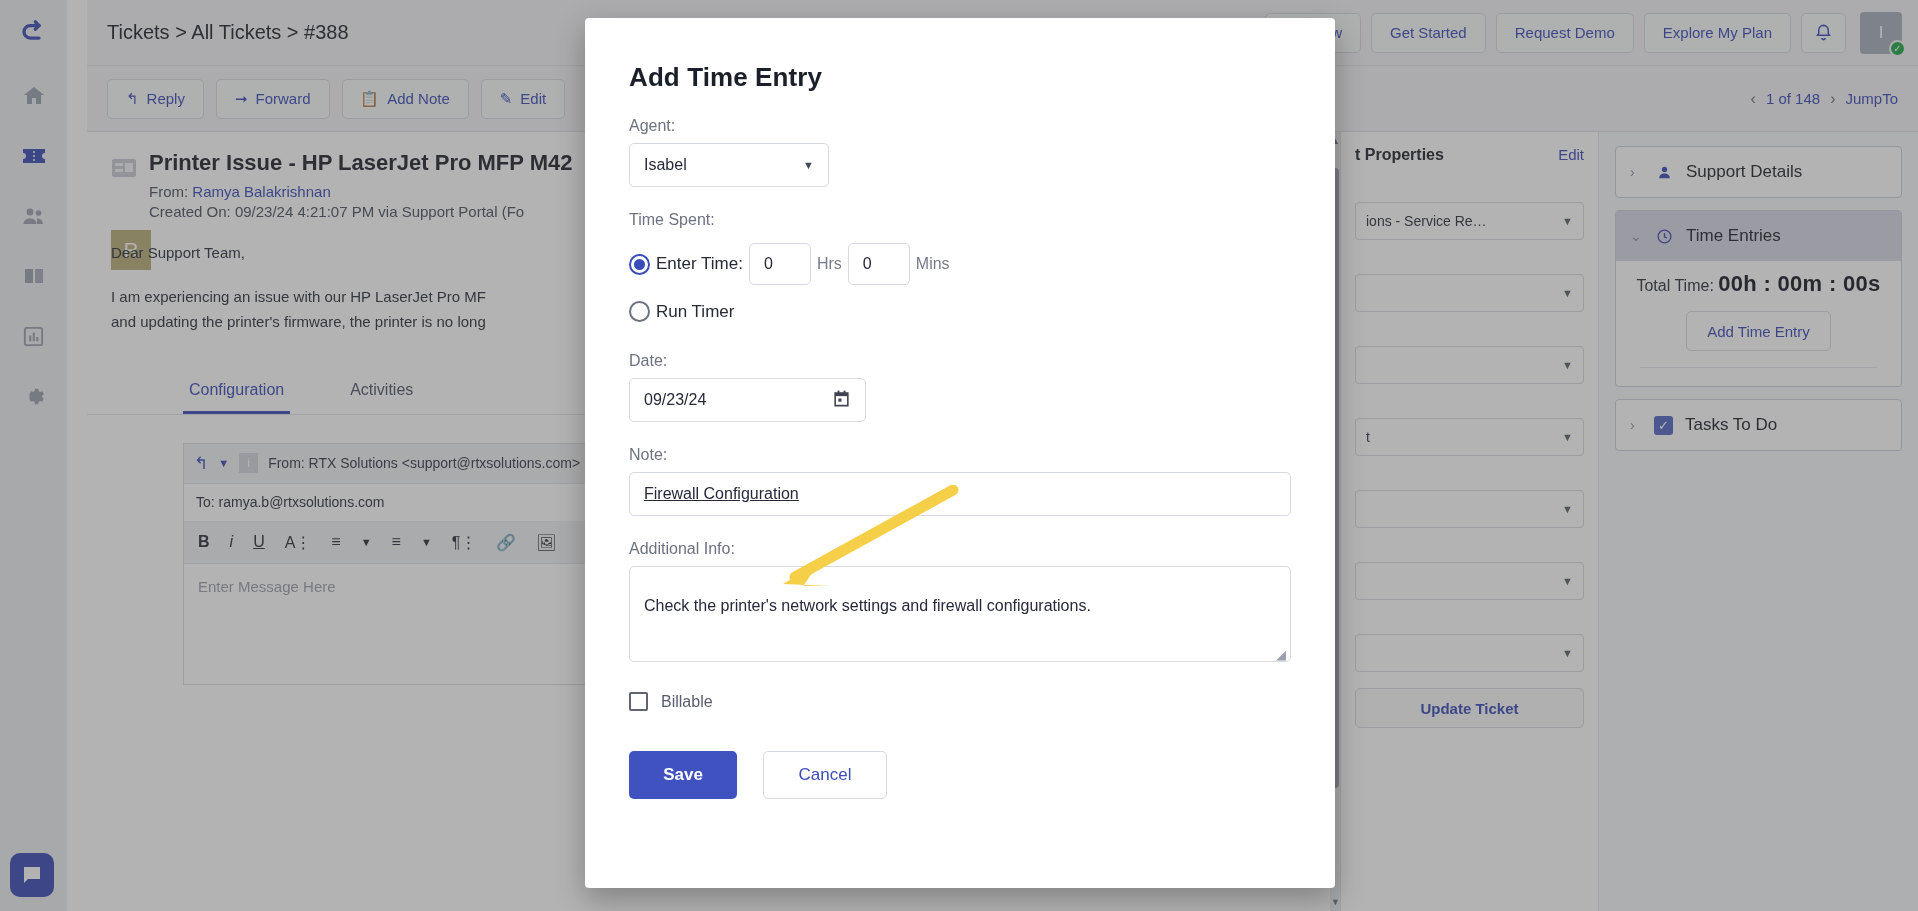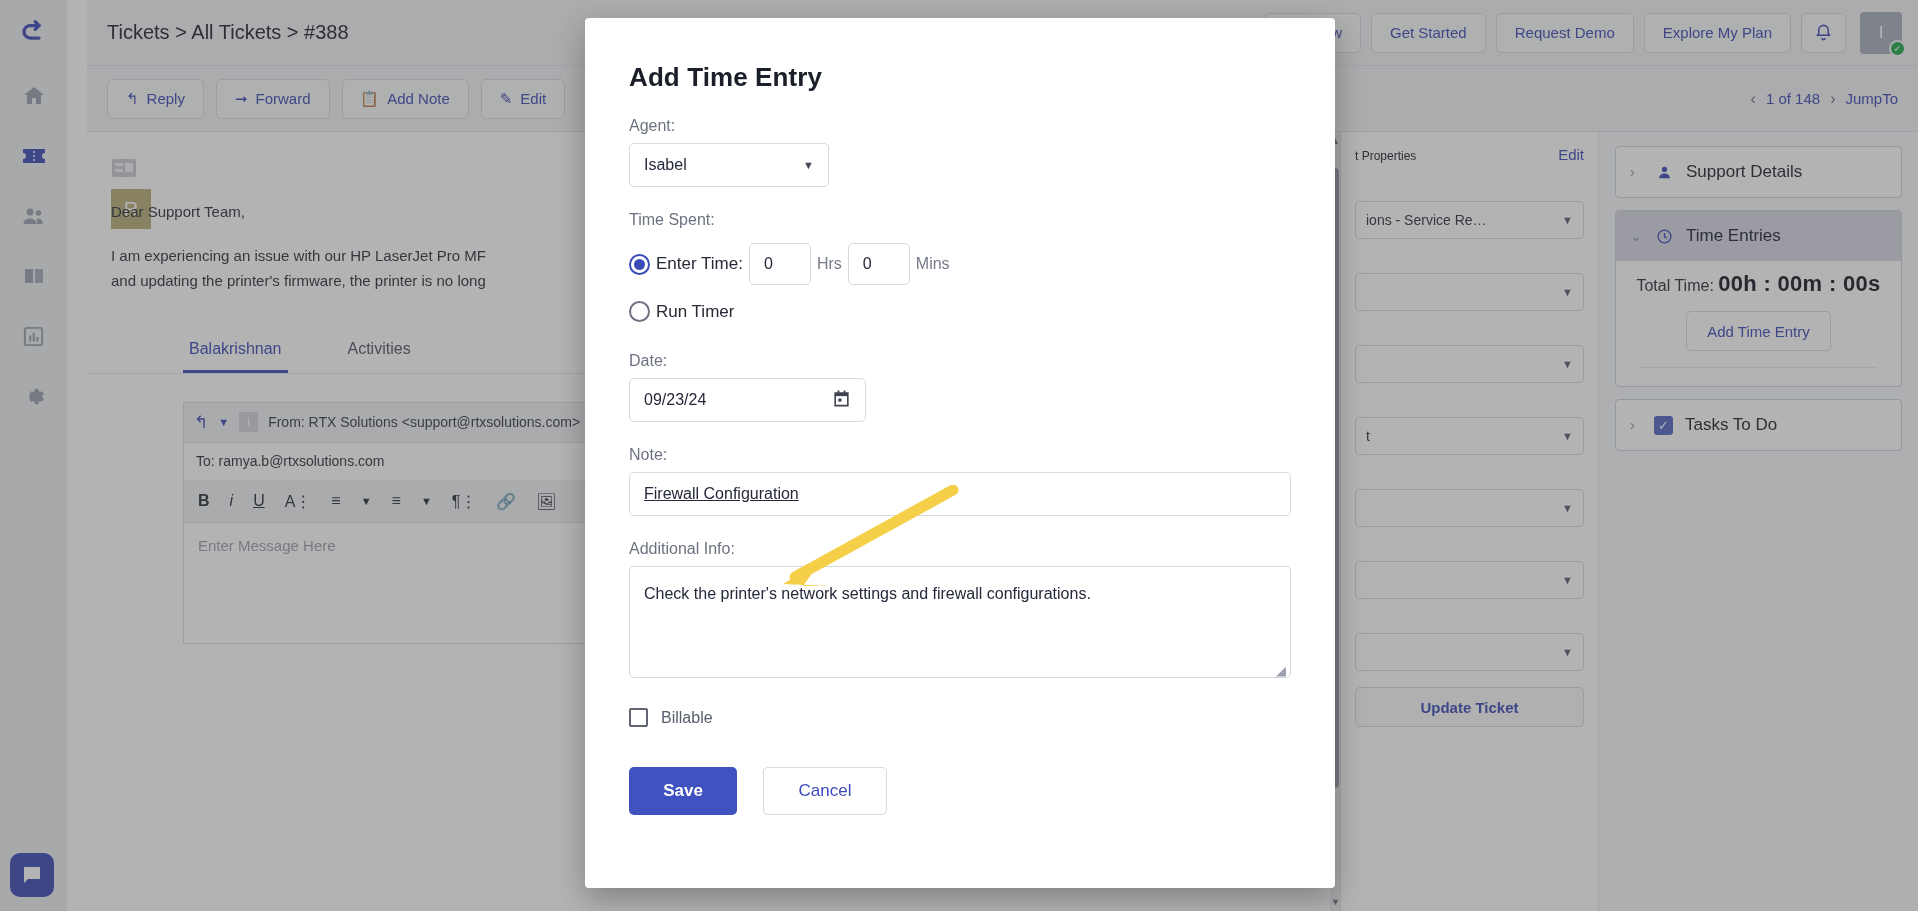--- a/index.html
+++ b/index.html
@@ -121,21 +121,21 @@
   .vscroll .thumb { position: absolute; left: 1px; top: 36px; width: 8px; height: 620px;
                     background: #9ba1ae; border-radius: 4px; }
   .vscroll .arrow { position: absolute; left: 1px; font-size: 9px; color: #6d7383;
                     width: 8px; text-align: center; }
 
   .props-pane {
     width: 258px; background: #fff; border-left: 1px solid #e4e6eb;
     flex: 0 0 258px; padding: 14px 14px 0; position: relative;
   }
   .props-head { display: flex; align-items: baseline; justify-content: space-between; }
-  .props-title { font-size: 12px; color: #20242e; }
+  .props-title { font-size: 16px; color: #20242e; font-weight: bold; }
   .props-edit { font-size: 15px; color: #3b4cb8; }
   .prop-sel {
     height: 38px; margin-top: 16px; border: 1px solid #d8dae1; border-radius: 4px;
     display: flex; align-items: center; justify-content: space-between;
     padding: 0 10px; font-size: 14px; color: #2c313d; background: #fff;
   }
   .prop-sel .cv { color: #5a6071; font-size: 11px; }
   .update-btn {
     margin-top: 16px; height: 40px; border: 1px solid #d8dae1; border-radius: 5px;
     display: flex; align-items: center; justify-content: center;
@@ -195,22 +195,22 @@
   }
   .radio.on { border-color: #3b4cb8; }
   .radio.on::after { content:''; width: 11px; height: 11px; border-radius: 50%; background: #3b4cb8; }
   .radio-lbl { font-size: 17px; color: #262a35; }
   .num-ipt { width: 62px; height: 42px; margin-top: 0; justify-content: flex-start; }
   .unit { font-size: 16px; color: #767b88; }
   .date-ipt { width: 237px; justify-content: space-between; margin-top: 8px; }
   .note-ipt { width: 100%; text-decoration: underline; }
   .ta-wrap { position: relative; margin-top: 8px; }
   .ta {
-    width: 100%; height: 112px; border: 1px solid #d6d9e0; border-radius: 5px;
-    padding: 16px 14px; font-size: 16px; color: #25293a; resize: none; background: #fff;
+    width: 100%; height: 96px; border: 1px solid #d6d9e0; border-radius: 5px;
+    padding: 28px 14px; font-size: 16px; color: #25293a; resize: none; background: #fff;
     font-family: "Liberation Sans", sans-serif; line-height: 1.4;
   }
   .ta-grip { position: absolute; right: 5px; bottom: 4px; color: #9aa0ad; font-size: 13px;
              transform: rotate(0deg); }
   .billable-row { display: flex; align-items: center; gap: 13px; margin-top: 26px; }
   .cb-empty { width: 19px; height: 19px; border: 2px solid #5f6470; border-radius: 2px; }
   .billable-lbl { font-size: 16px; color: #585d6b; }
   .btn-row { display: flex; gap: 26px; margin-top: 40px; }
   .btn-save {
     background: #4052bf; color: #fff; font-weight: bold; font-size: 17px;
@@ -344,32 +344,40 @@
         <div class="ticket-pane">
           <div class="ticket-head">
             <div class="tk-icon">
               <svg width="26" height="22" viewBox="0 0 26 22" fill="#c8ccd6">
                 <rect x="1" y="2" width="24" height="18" rx="2"></rect>
                 <rect x="4" y="6" width="8" height="3" fill="#f2f3f6"></rect>
                 <rect x="4" y="12" width="8" height="3" fill="#f2f3f6"></rect>
                 <rect x="14" y="6" width="8" height="9" fill="#f2f3f6"></rect>
               </svg>
             </div>
+            <div>
+              <div class="tk-title">Printer Issue - HP LaserJet Pro MFP M42</div>
+              <div class="tk-from">
+                <span>From:</span>
+                <a href="#">Ramya Balakrishnan</a>
+              </div>
+              <div class="tk-created">Created On: 09/23/24 4:21:07 PM via Support Portal (Fo</div>
+            </div>
           </div>
           <div style="display:flex">
             <div class="tk-avatar">R</div>
           </div>
           <div style="margin-top:-52px">
             <div class="tk-body">Dear Support Team,</div>
             <div class="tk-body" style="margin-top:18px">I am experiencing an issue with our HP LaserJet Pro MF</div>
             <div class="tk-body" style="margin-top:0">and updating the printer's firmware, the printer is no long</div>
           </div>
 
           <div class="tabs">
-            <div class="tab active">Balakrishnan</div>
+            <div class="tab active">Configuration</div>
             <div class="tab">Activities</div>
           </div>
 
           <div class="composer">
             <div class="composer-head">
               <span class="reply-arrow">↰</span>
               <span class="caret-sm">▼</span>
               <span class="info-chip">i</span>
               <span>From:  RTX Solutions &lt;support@rtxsolutions.com&gt;</span>
             </div>

